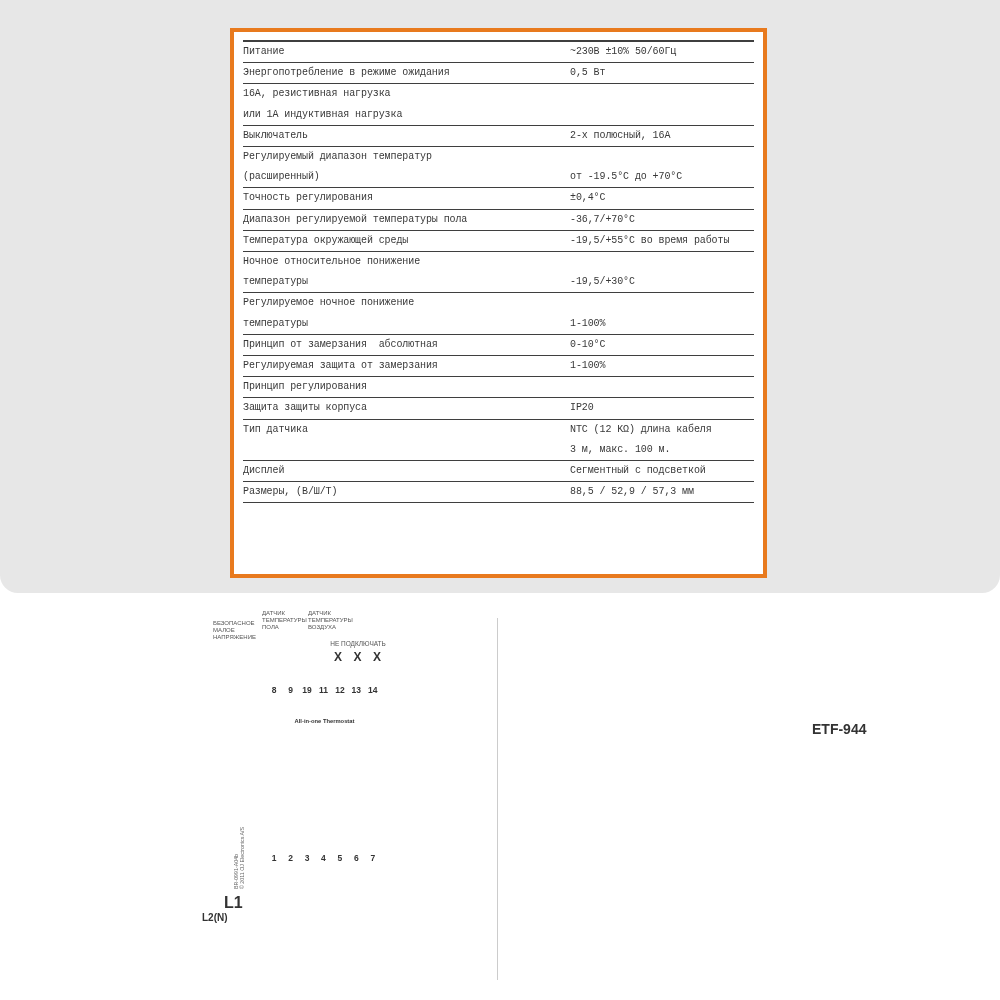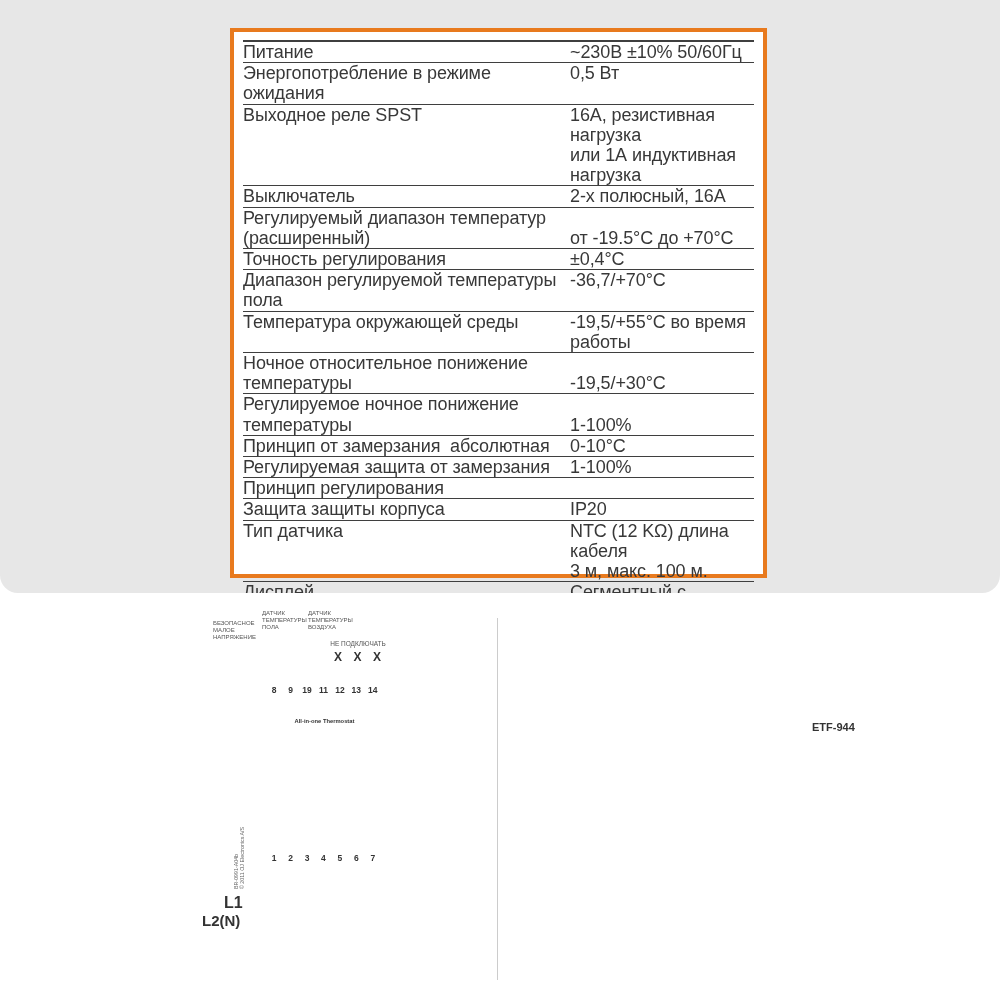--- a/index.html
+++ b/index.html
@@ -4,65 +4,64 @@
 <style>
   html,body{margin:0;padding:0;background:#fff;}
   .page{position:relative;width:1000px;height:1000px;background:#ffffff;overflow:hidden;
         font-family:"Liberation Sans",sans-serif;}
   .gray-panel{position:absolute;left:0;top:0;width:1000px;height:593px;background:#e7e7e7;
         border-radius:0 0 18px 18px;}
   .highlight-box{position:absolute;left:230px;top:28px;width:537px;height:550px;
         box-sizing:border-box;border:4px solid #e87a1e;background:#ffffff;
         padding:8px 9px 0 9px;}
   .spec-table{border-top:2.5px solid #3f3f3f;}
-  .spec-row{display:flex;border-bottom:1.2px solid #3f3f3f;font-size:18px;
-        line-height:20.2px;color:#383838;letter-spacing:-0.1px;}
+  .spec-row{display:flex;border-bottom:1.2px solid #3f3f3f;font-size:10px;
+        line-height:20.2px;color:#383838;letter-spacing:-0.1px;font-family:Liberation Mono, monospace;}
   .spec-label{width:323px;flex:none;white-space:pre-wrap;padding-right:4px;}
   .spec-value{flex:1;white-space:pre-wrap;}
   .diagram-area{position:absolute;left:0;top:593px;width:1000px;height:407px;background:#fff;}
   .divider{position:absolute;left:497px;top:25px;width:1px;height:362px;background:#cccccc;}
   .d-label{position:absolute;color:#555;font-size:6px;line-height:7px;white-space:pre-line;}
   .lbl-safe{left:213px;top:27px;}
   .lbl-floor{left:262px;top:17px;}
   .lbl-air{left:308px;top:17px;}
   .lbl-noconnect{left:322px;top:47px;width:72px;text-align:center;font-size:6.5px;}
   .x-row{position:absolute;left:334px;top:57px;width:47px;display:flex;
         justify-content:space-between;font-size:12px;font-weight:bold;color:#333;}
   .term-row{position:absolute;left:266px;width:115px;display:flex;font-size:8.5px;
         font-weight:bold;color:#333;}
   .term-row span{flex:1;text-align:center;}
   .term-top{top:91.5px;}
   .term-bottom{top:260px;}
   .device-title{position:absolute;left:262px;top:124.5px;width:125px;text-align:center;
         font-size:5.8px;font-weight:bold;color:#333;white-space:nowrap;}
   .lbl-l1{position:absolute;left:224px;top:301px;font-size:16px;font-weight:bold;color:#333;}
-  .lbl-l2n{position:absolute;left:202px;top:319px;font-size:15px;font-weight:bold;color:#333;}
+  .lbl-l2n{position:absolute;left:202px;top:319px;font-size:10px;font-weight:bold;color:#333;}
   .doc-ref{position:absolute;left:233px;top:296px;transform:rotate(-90deg);
         transform-origin:0 0;font-size:5.3px;line-height:6.3px;white-space:pre;color:#666;width:max-content;}
-  .lbl-etf{position:absolute;left:812px;top:128px;font-size:11px;font-weight:bold;color:#333;}
+  .lbl-etf{position:absolute;left:812px;top:128px;font-size:14px;font-weight:bold;color:#333;}
 </style>
 </head>
 <body>
 
 <div class="page">
 
   <div class="gray-panel"></div>
 
   <div class="highlight-box">
     <div class="spec-table">
         <div class="spec-row">
           <div class="spec-label">Питание</div>
           <div class="spec-value">~230В ±10% 50/60Гц</div>
         </div>
         <div class="spec-row">
           <div class="spec-label">Энергопотребление в режиме ожидания</div>
           <div class="spec-value">0,5 Вт</div>
         </div>
         <div class="spec-row">
-          <div class="spec-label">Выходное реле SPST</div>
           <div class="spec-value">16А, резистивная нагрузка
 или 1А индуктивная нагрузка</div>
         </div>
         <div class="spec-row">
           <div class="spec-label">Выключатель</div>
           <div class="spec-value">2-х полюсный, 16А</div>
         </div>
         <div class="spec-row">
           <div class="spec-label">Регулируемый диапазон температур
 (расширенный)</div>

